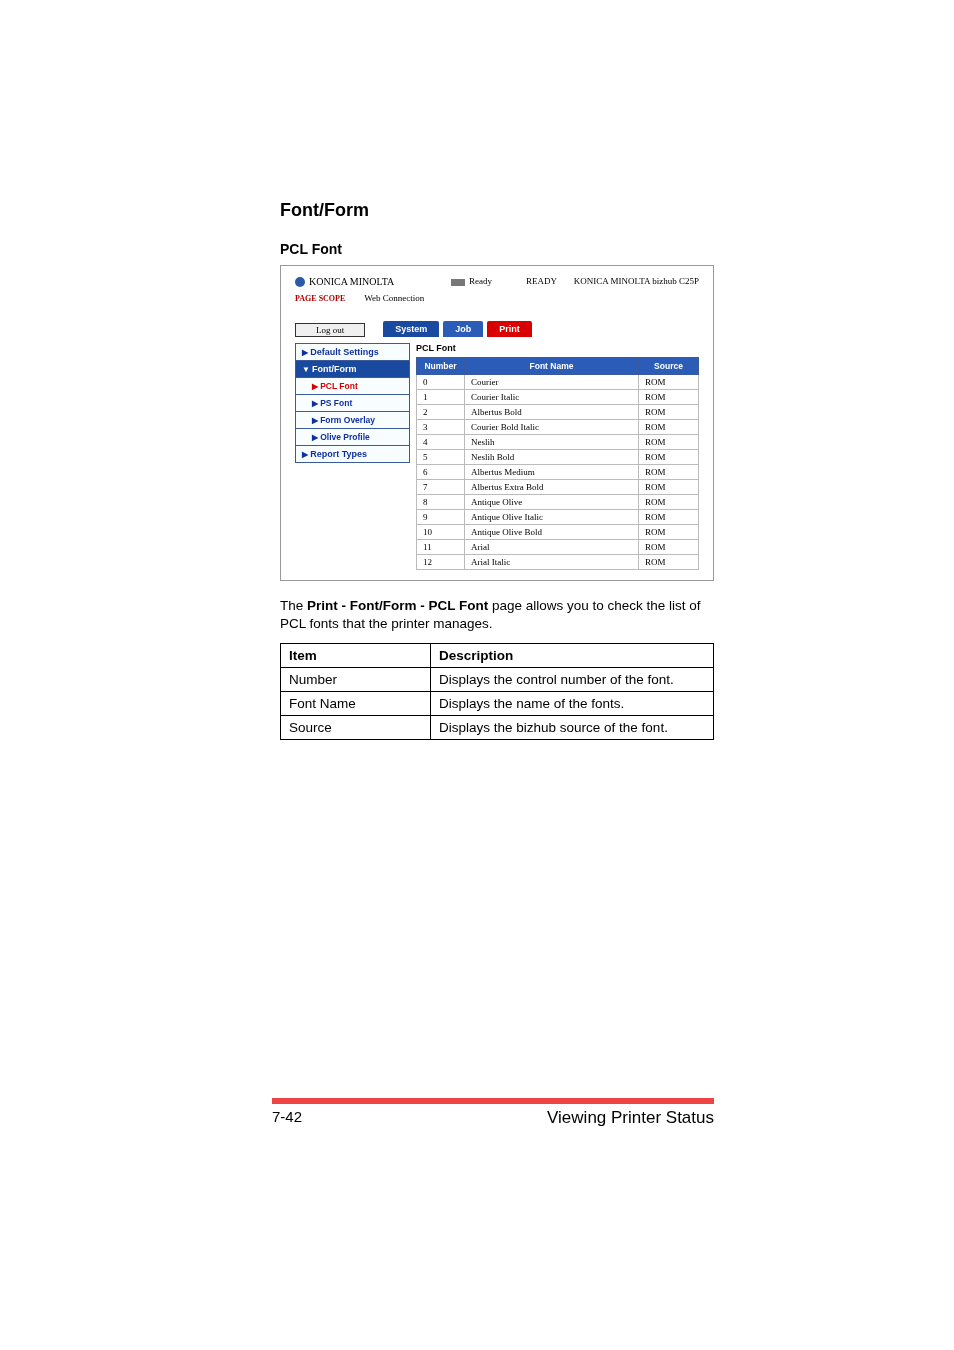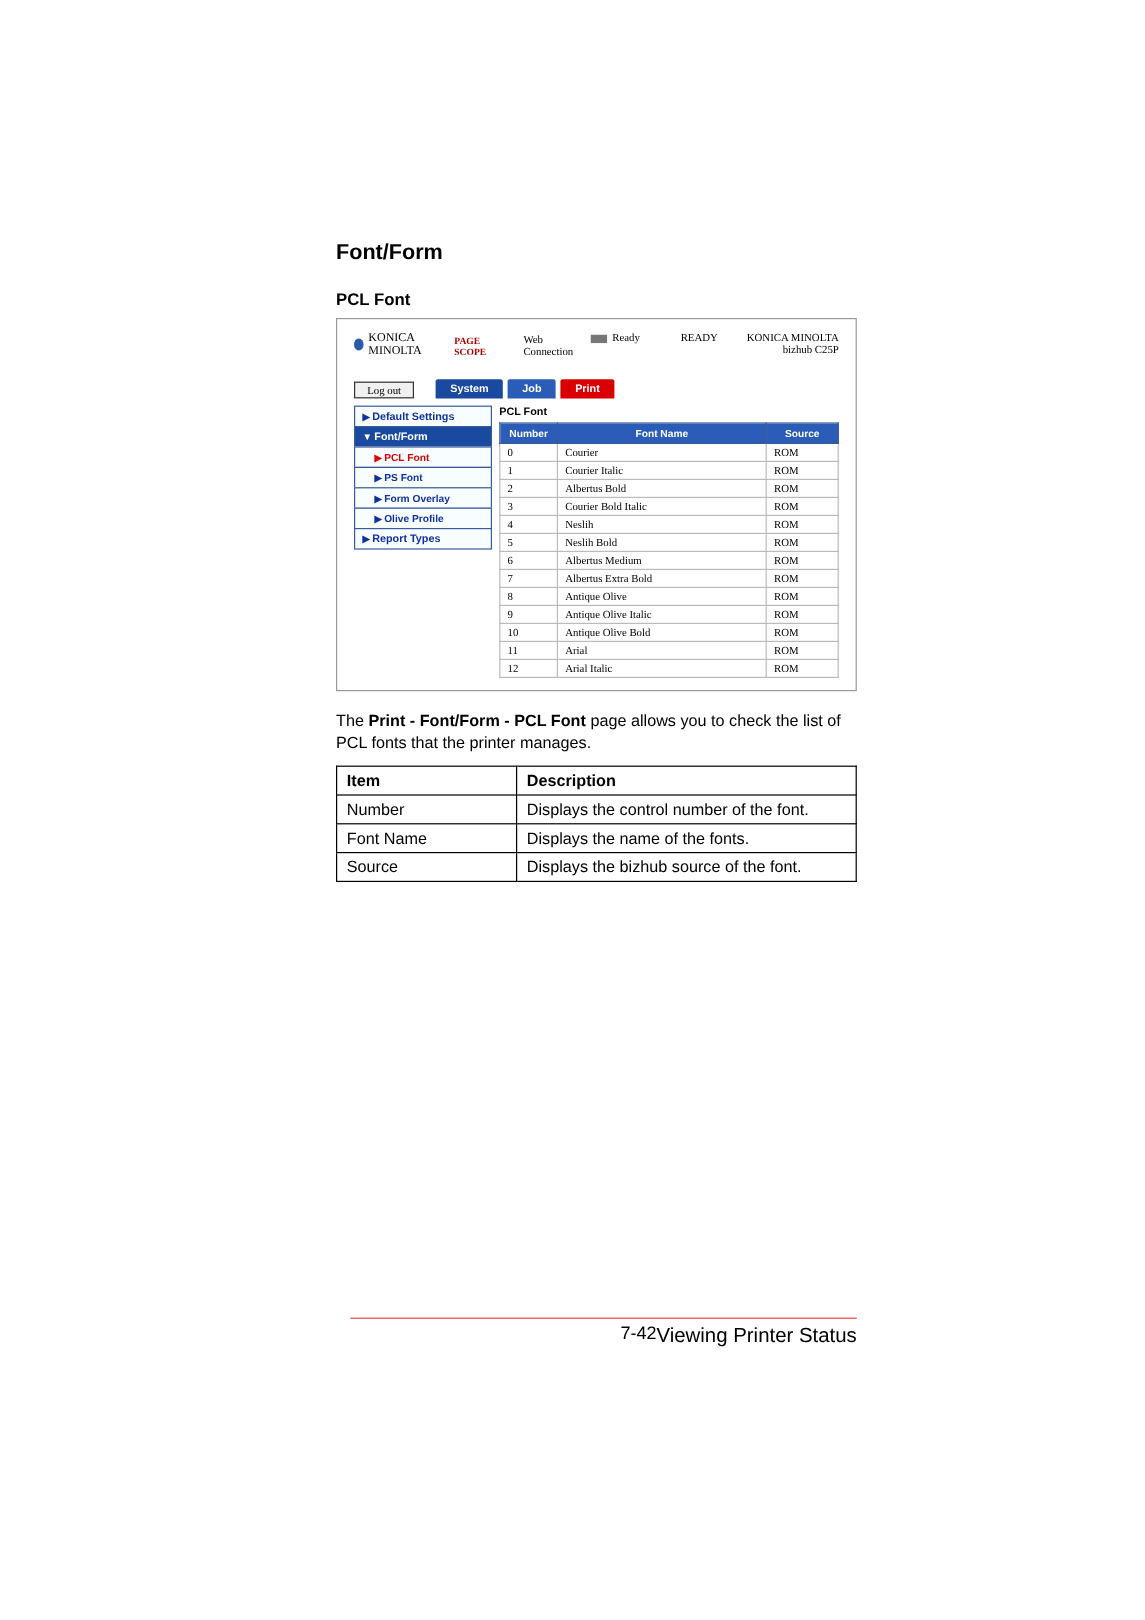--- a/index.html
+++ b/index.html
@@ -31,34 +31,34 @@
       font-size: 9px;
       color: #000;
       margin-bottom: 14px;
     }
     .ss-top {
       display: flex;
       justify-content: space-between;
       align-items: flex-start;
       margin-bottom: 6px;
     }
-    .ss-top-left { display: flex; flex-direction: row; gap: 4px; }
+    .ss-top-left { display: flex; flex-direction: column; gap: 4px; }
     .ss-logo-row { display: flex; align-items: center; gap: 4px; font-size: 10px; }
     .ss-logo-circle { width: 10px; height: 10px; border-radius: 50%; background: #2a5aa8; }
     .ss-subbrand { font-size: 9px; color: #000; margin-top: 2px; display: flex; align-items: flex-end; gap: 19px;}
     .ss-subbrand-mark { color:#b00000; font-weight:bold; font-size:8px; }
     .ss-top-center { display:flex; align-items:center; gap:4px; margin-left: 10px;}
     .ss-printer-icon { width:14px; height:10px; background:#777; clip-path: polygon(0 30%,100% 30%,100% 100%,0 100%);}
     .ss-top-right { font-size: 9px; text-align:right;}
     .ss-logout-row { margin: 14px 0 6px 0; }
     .ss-logout {
       border: 1px solid #333;
       background: #f0f0f0;
       font-size: 9px;
-      padding: 1px 10px;
+      padding: 1px 20px;
       font-family: "Times New Roman", serif;
     }
     .ss-tabs { display: flex; gap: 4px; margin-bottom: 6px; }
     .ss-tab {
       color: #fff;
       font-weight: bold;
       font-size: 9px;
       padding: 3px 12px;
       border-radius: 2px 2px 0 0;
       font-family: Liberation Sans, sans-serif;
@@ -128,27 +128,27 @@
     .desc-table th, .desc-table td {
       border: 1px solid #000;
       padding: 4px 8px;
       text-align: left;
       vertical-align: top;
     }
     .desc-table th { font-weight: bold; }
     .desc-table .col-item { width: 150px; }
     .footer {
       position: absolute;
-      left: 292px;
+      left: 272px;
       right: 240px;
       top: 1098px;
-      border-top: 1px solid #ef4444;
+      border-top: 6px solid #ef4444;
       padding-top: 4px;
       display: flex;
-      justify-content: flex-end;
+      justify-content: space-between;
       font-size: 15px;
     }
     .footer .pn { font-size: 15px; }
     .footer .ft { font-size: 17px; }
   </style>
 </head>
 <body>
 
 <div class="page">
   <div class="h1">Font/Form</div>

